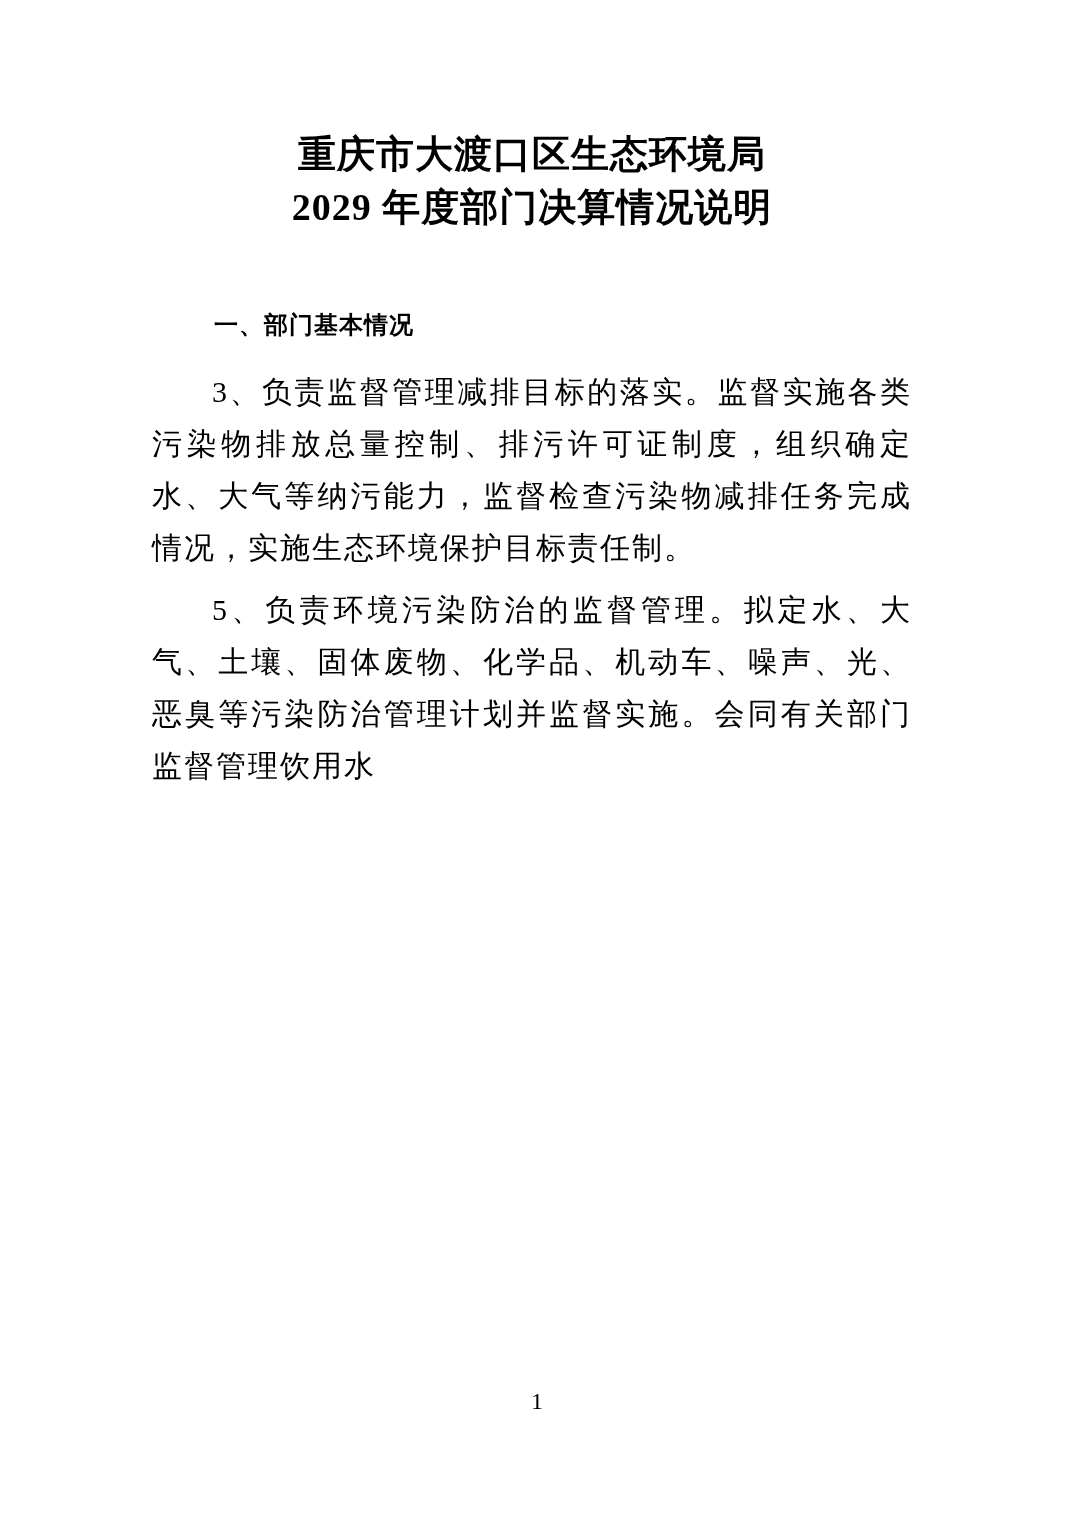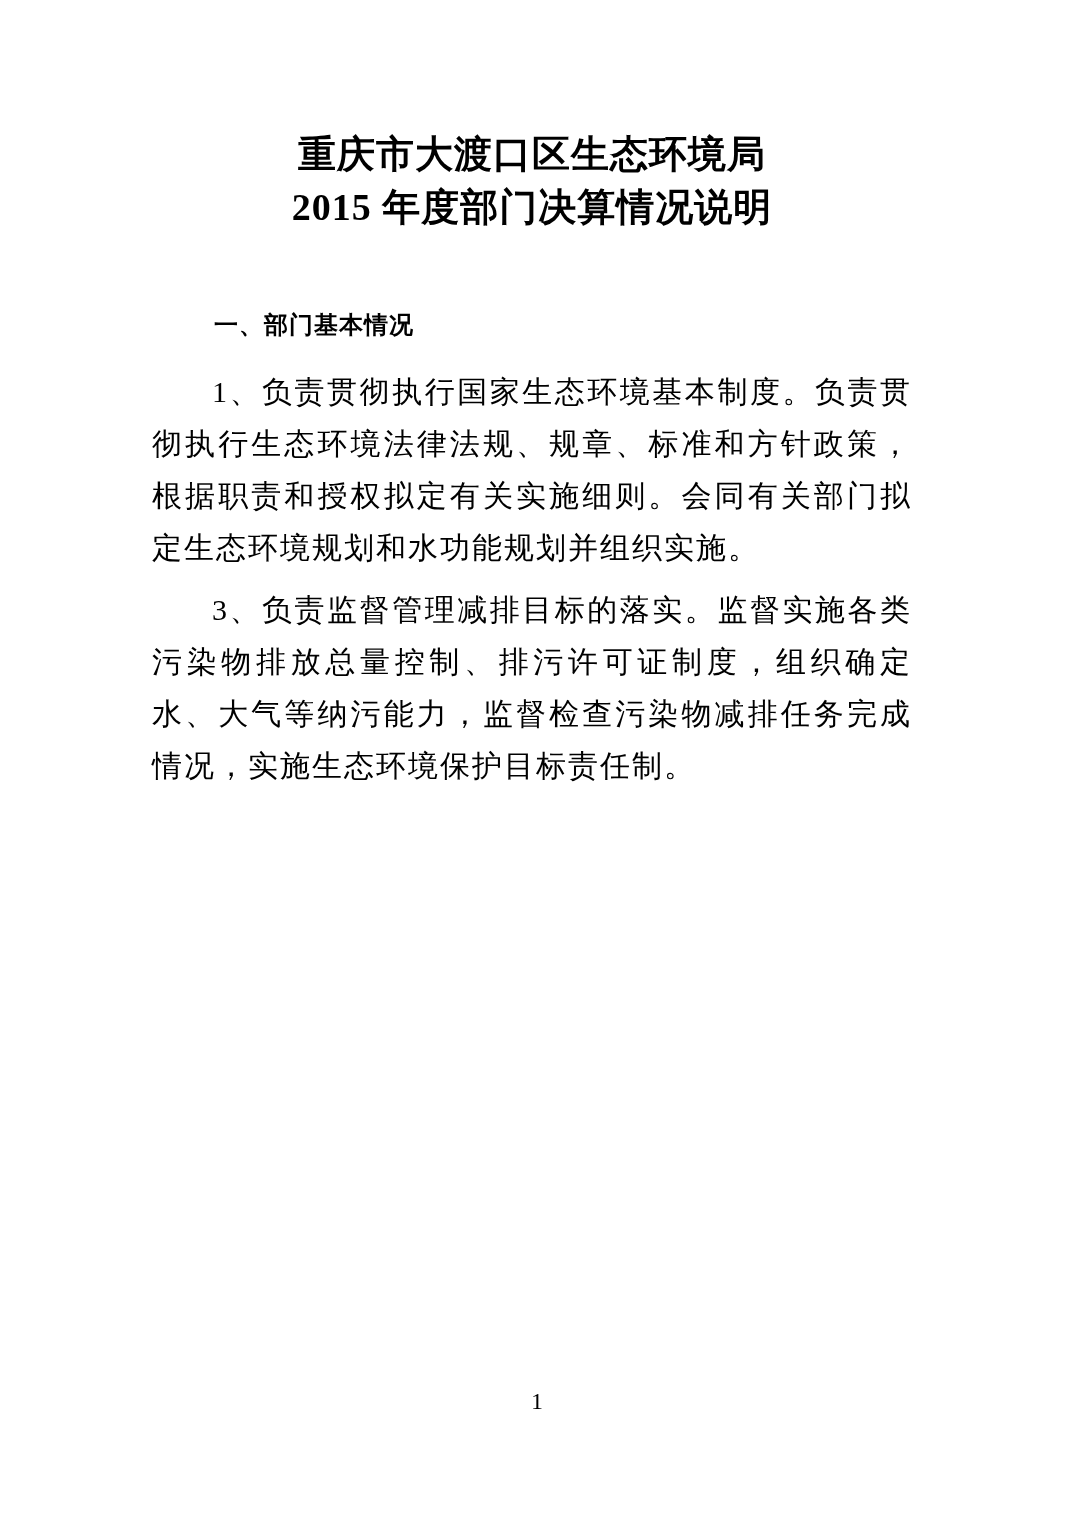--- a/index.html
+++ b/index.html
@@ -71,27 +71,27 @@
   }
 </style>
 </head>
 <body>
 
 <div class="sheet">
   <div class="content">
 
     <div class="doc-title">
       <div>重庆市大渡口区生态环境局</div>
-      <div>2015 年度部门决算情况说明</div>
+      <div>2029 年度部门决算情况说明</div>
     </div>
 
     <div class="section-heading">一、部门基本情况</div>
 
 
     <div class="body-text">
-      <p>1、负责贯彻执行国家生态环境基本制度。负责贯彻执行生态环境法律法规、规章、标准和方针政策，根据职责和授权拟定有关实施细则。会同有关部门拟定生态环境规划和水功能规划并组织实施。</p>
       <p>3、负责监督管理减排目标的落实。监督实施各类污染物排放总量控制、排污许可证制度，组织确定水、大气等纳污能力，监督检查污染物减排任务完成情况，实施生态环境保护目标责任制。</p>
+      <p>5、负责环境污染防治的监督管理。拟定水、大气、土壤、固体废物、化学品、机动车、噪声、光、恶臭等污染防治管理计划并监督实施。会同有关部门监督管理饮用水</p>
     </div>
 
   </div>
 
   <div class="page-number">1</div>
 </div>
 
 </body></html>

